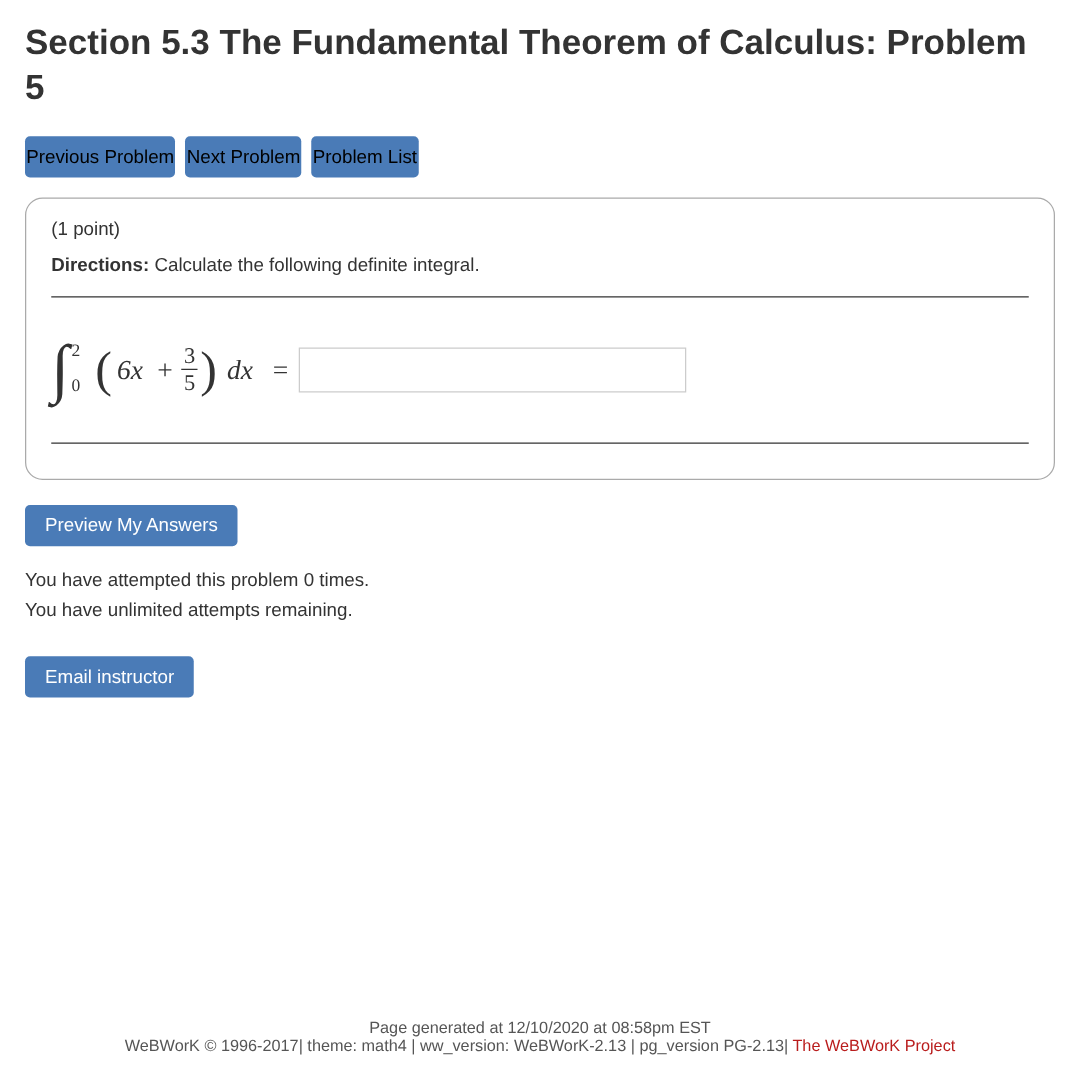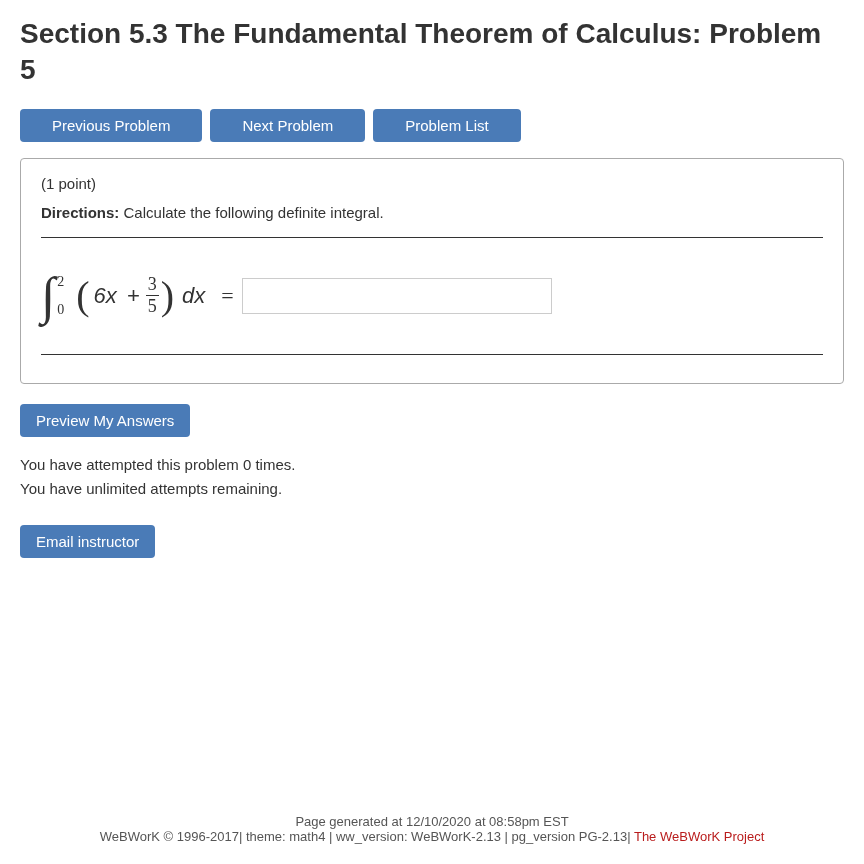--- a/index.html
+++ b/index.html
@@ -25,34 +25,34 @@
       line-height: 1.3;
     }
 
     .nav-buttons {
       display: flex;
       gap: 8px;
       margin-bottom: 16px;
     }
 
     .btn-nav {
-      padding: 8px 32px;
+      padding: 8px 1px;
       background-color: #4a7bb7;
-      color: #ffffff;
+      color: #000000;
       border: none;
       border-radius: 4px;
       cursor: pointer;
       font-size: 15px;
       text-decoration: none;
       display: inline-block;
     }
 
     .problem-box {
       border: 1px solid #aaa;
-      border-radius: 4px;
+      border-radius: 14px;
       padding: 16px 20px;
       margin-bottom: 20px;
       background: #fff;
     }
 
     .points-label {
       font-size: 15px;
       margin-bottom: 12px;
     }
 
@@ -107,21 +107,21 @@
       align-self: flex-end;
       margin-bottom: 12px;
     }
 
     .integral-lower {
       align-self: flex-start;
       margin-top: 0;
     }
 
     .integral-expr {
-      font-family: Liberation Sans, sans-serif;
+      font-family: Liberation Serif, serif;
       font-size: 22px;
       font-style: italic;
     }
 
     .paren {
       font-size: 40px;
       font-family: "Times New Roman", Times, serif;
       line-height: 1;
     }
 

